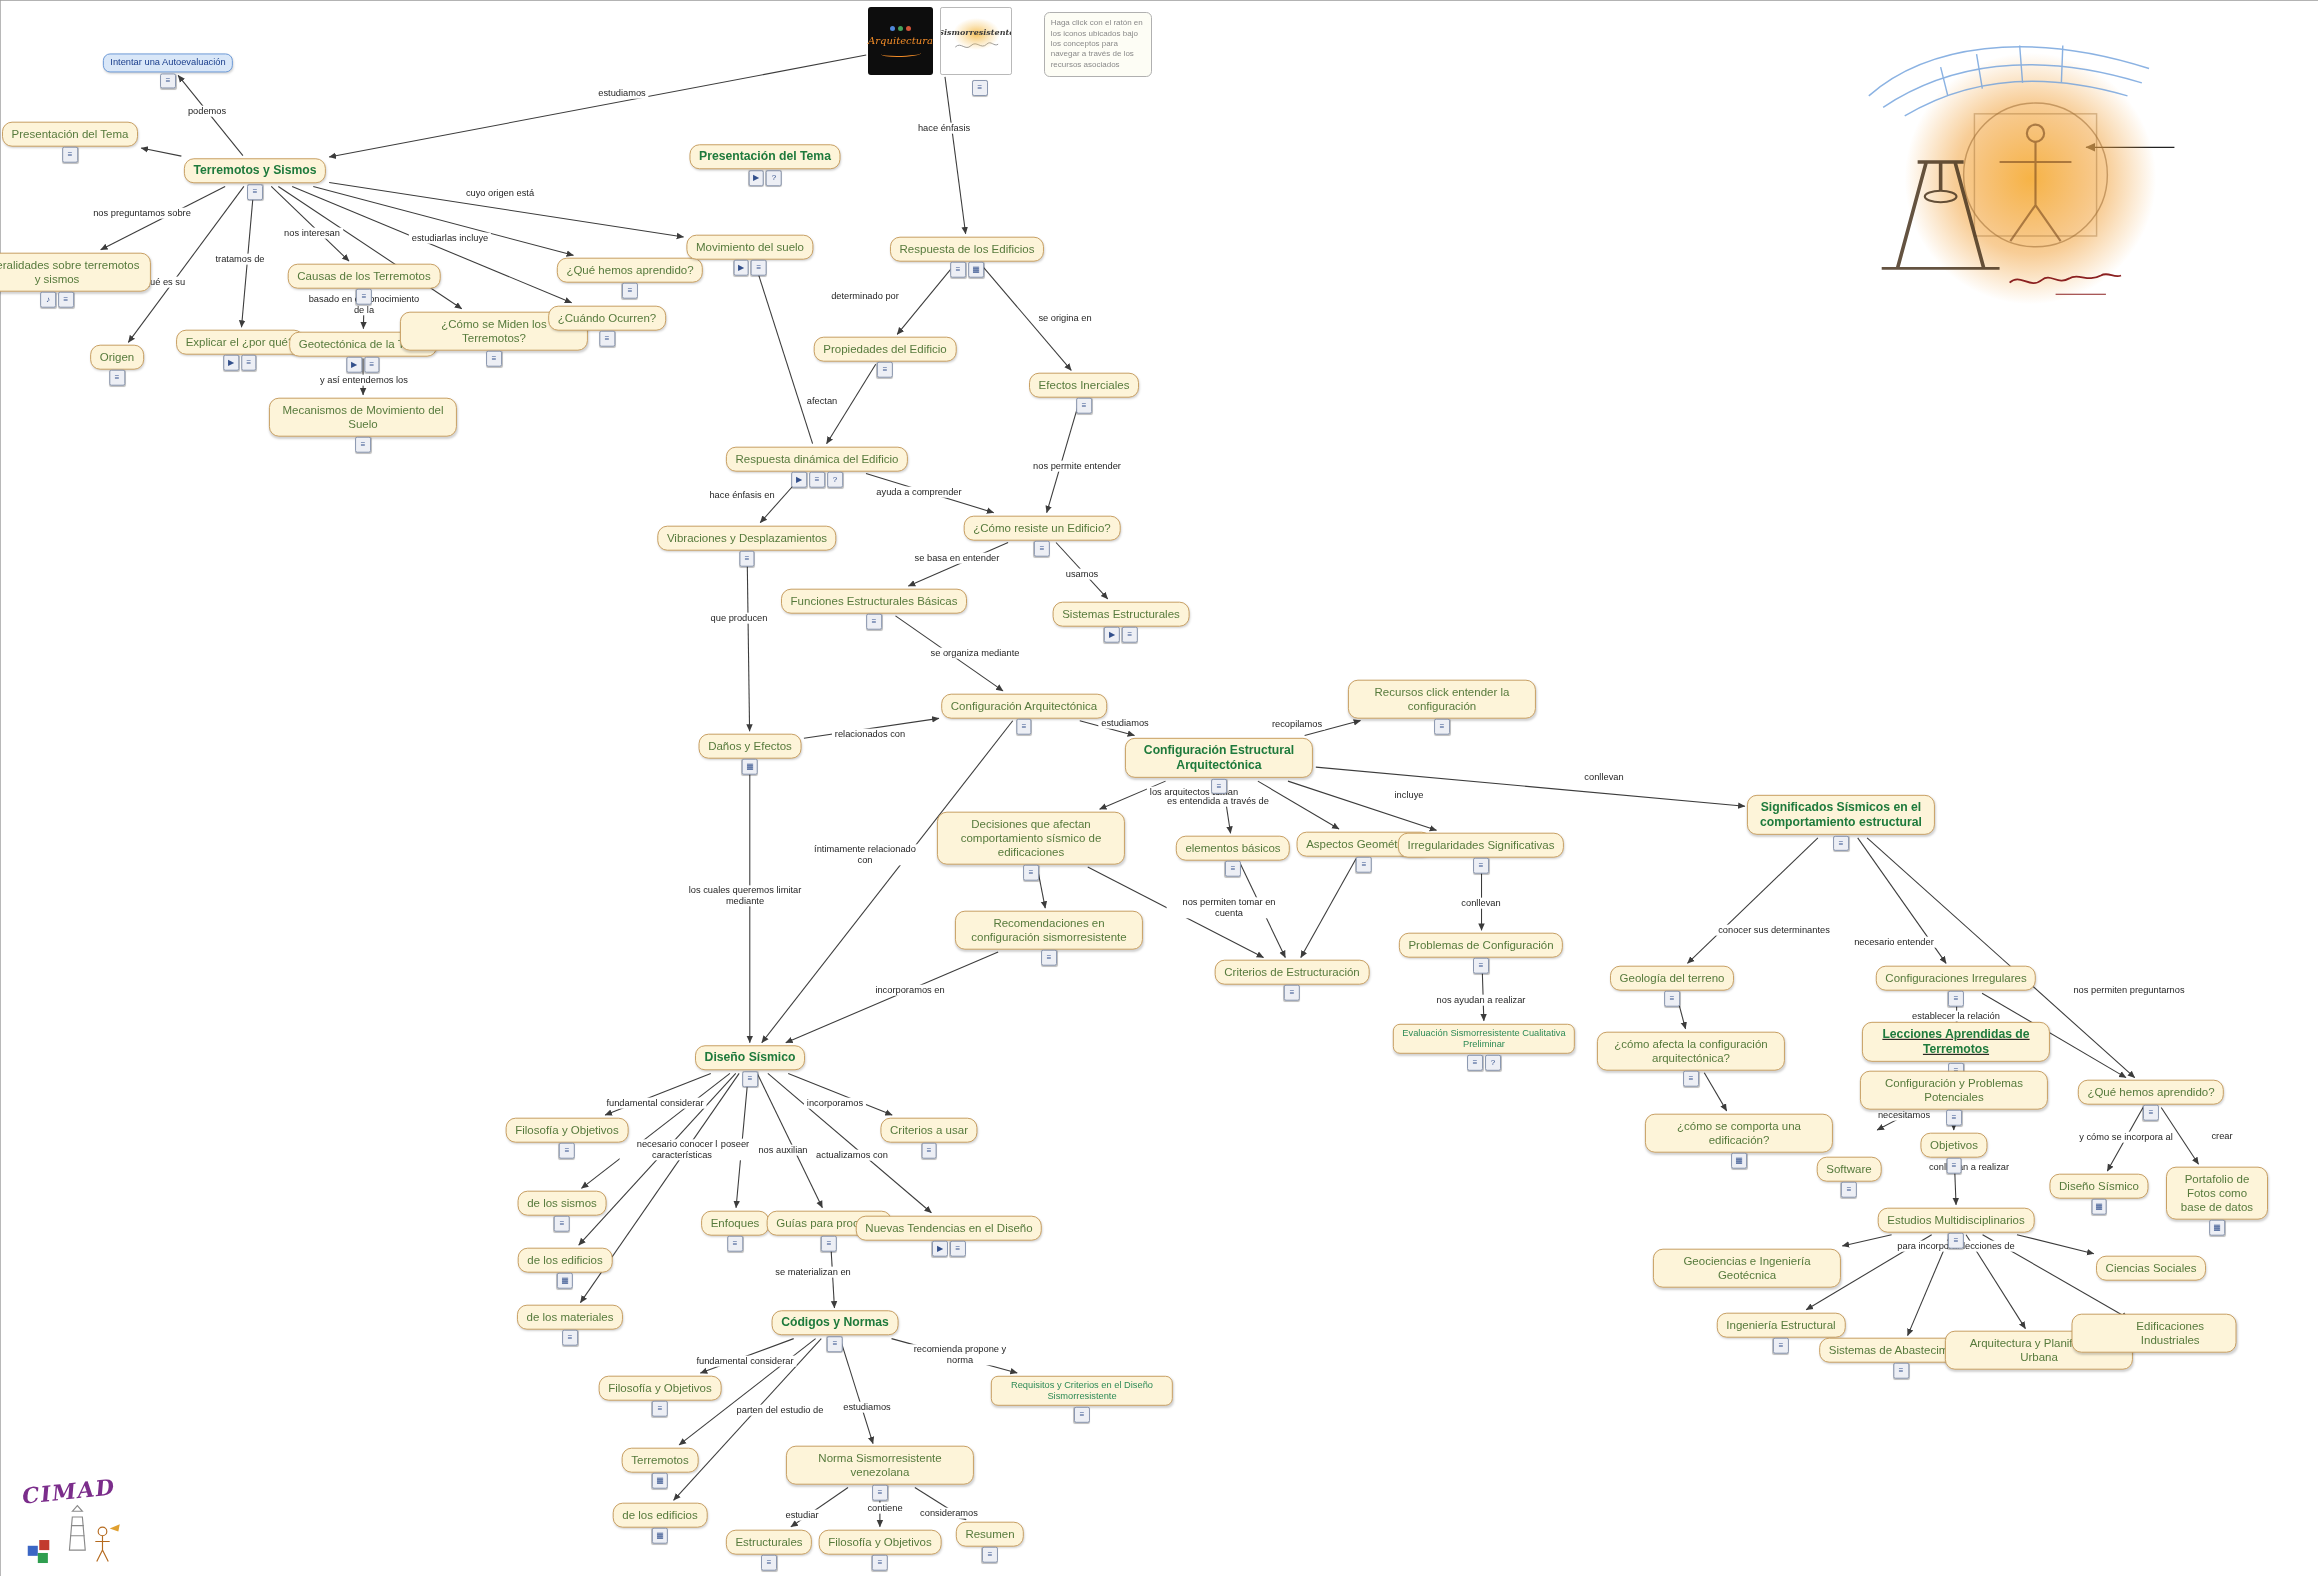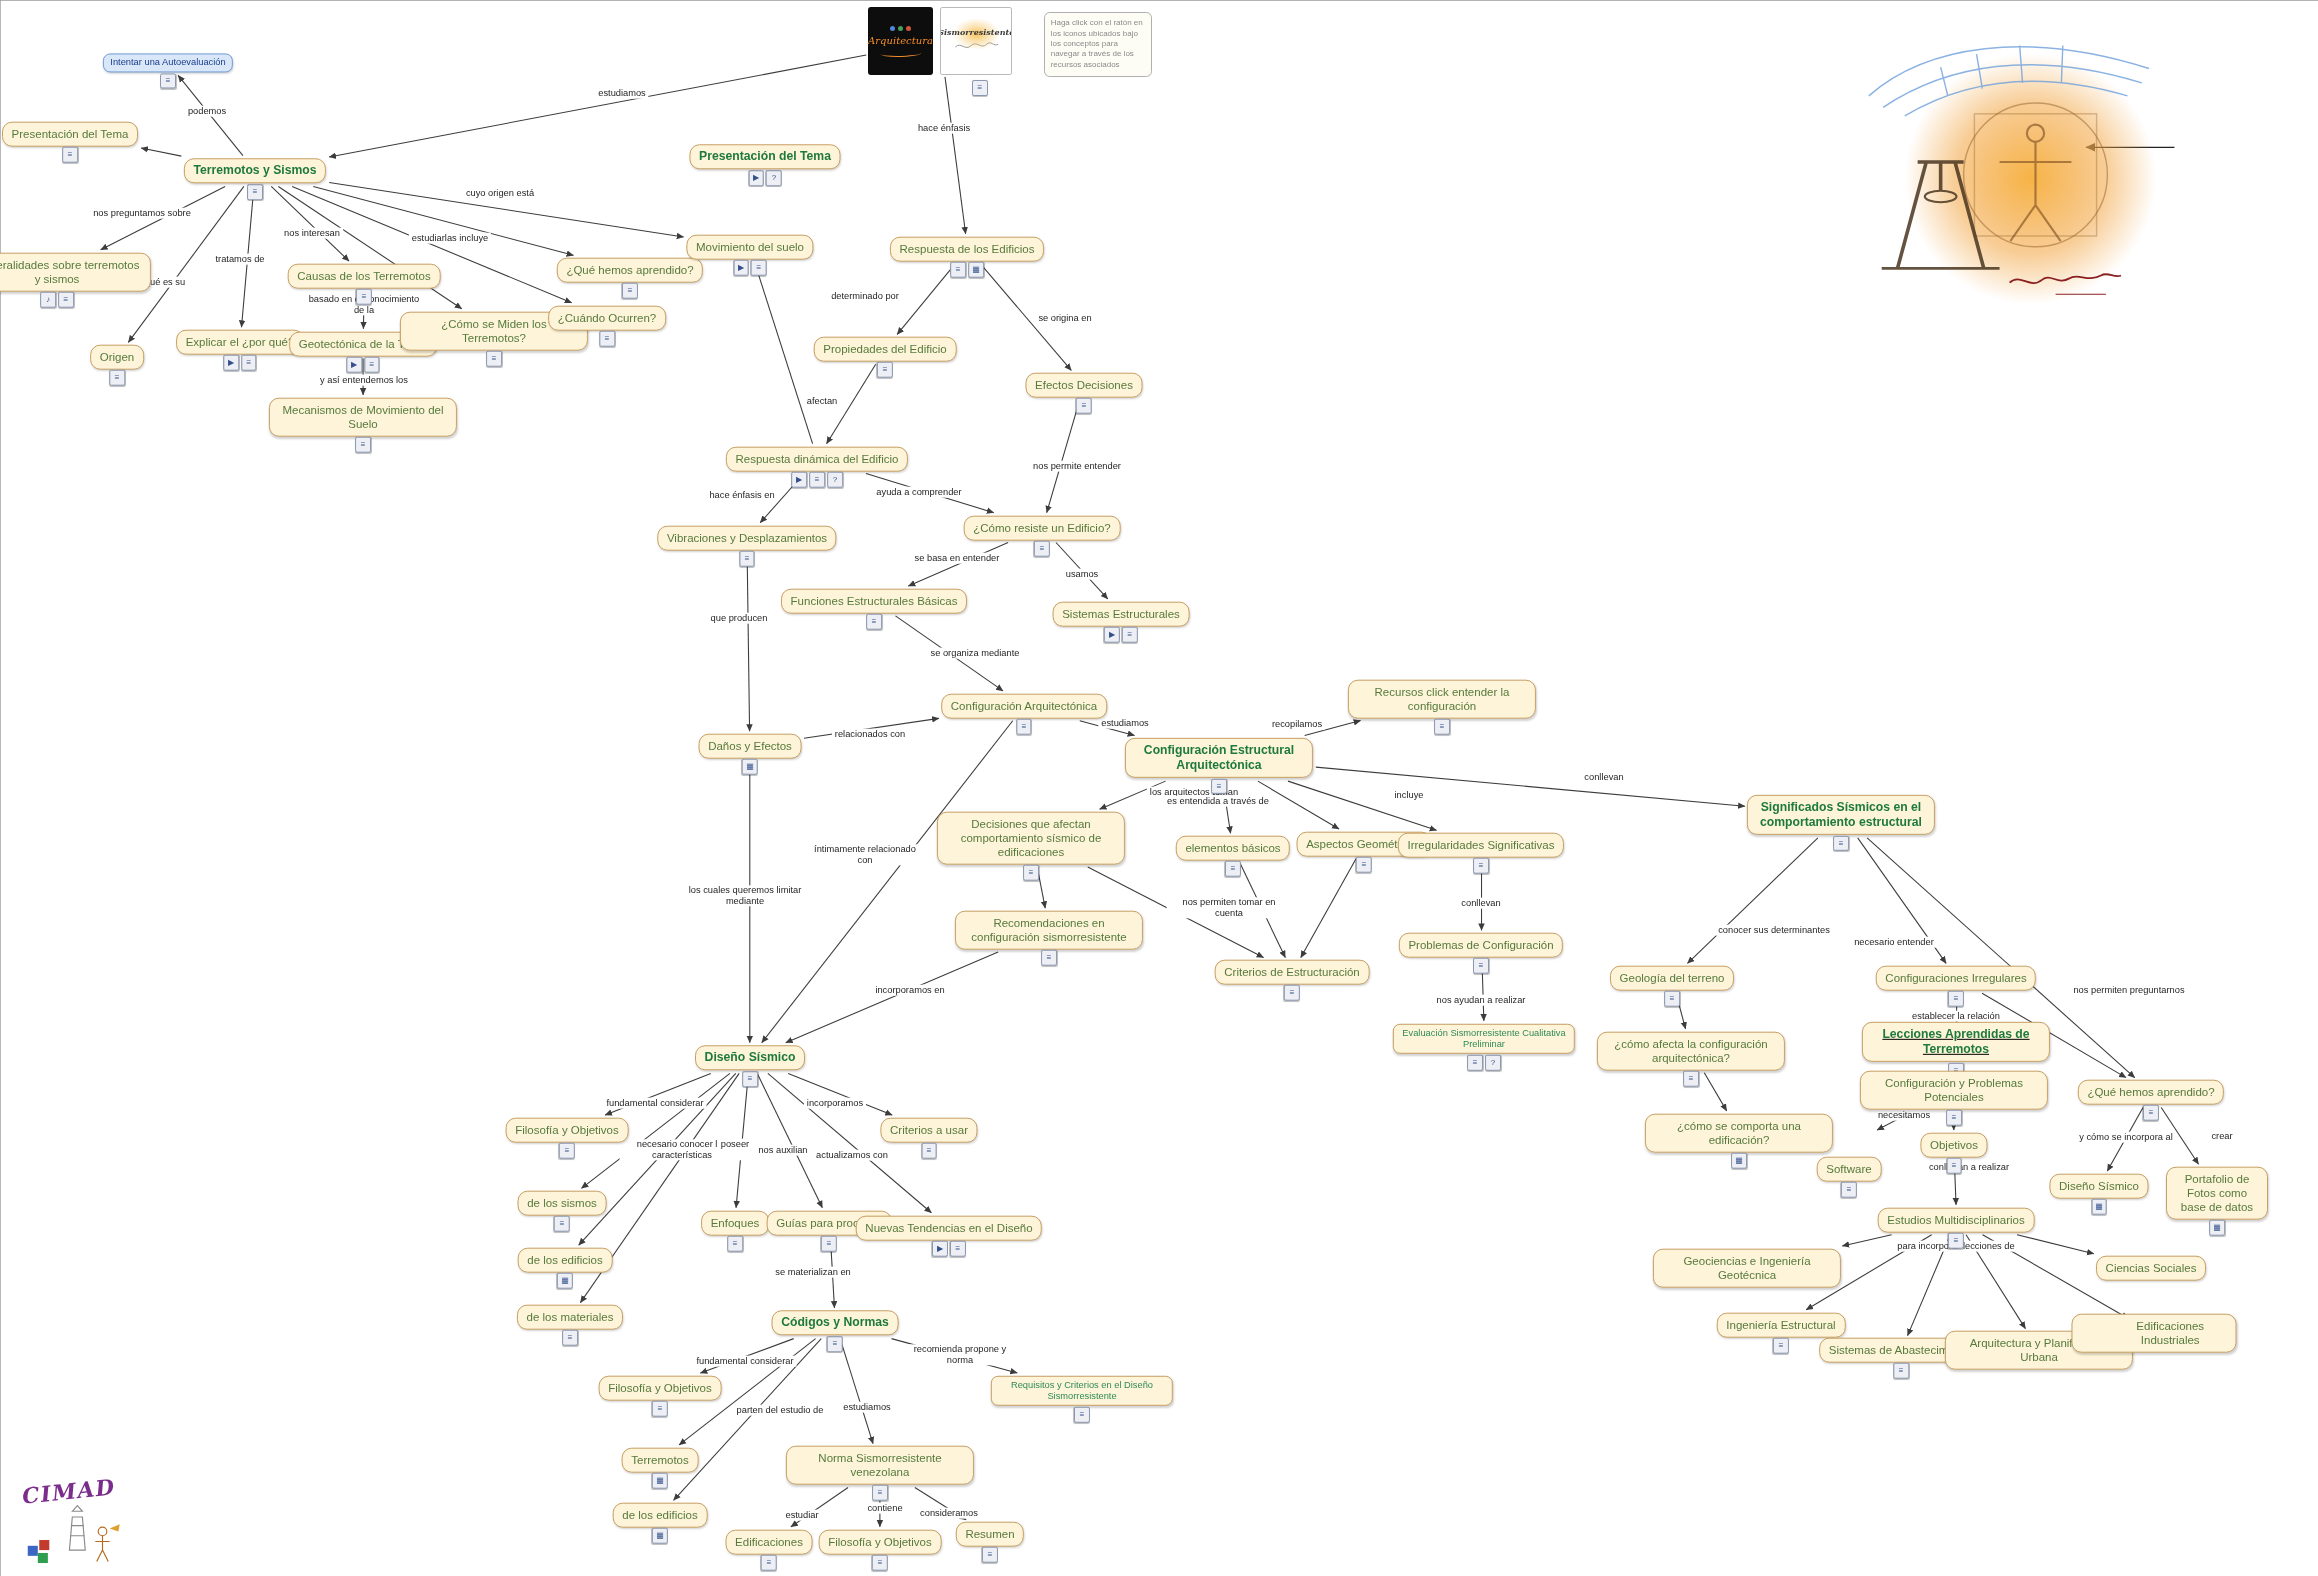--- a/index.html
+++ b/index.html
@@ -321,21 +321,21 @@
         <span class="ric">▦</span>
       </div>
     </div>
     <div class="node regular" style="left: 885px; top: 349px;">
       <span class="nlabel">Propiedades del Edificio</span>
       <div class="icons">
         <span class="ric">≡</span>
       </div>
     </div>
     <div class="node regular" style="left: 1084px; top: 385px;">
-      <span class="nlabel">Efectos Decisiones</span>
+      <span class="nlabel">Efectos Inerciales</span>
       <div class="icons">
         <span class="ric">≡</span>
       </div>
     </div>
     <div class="node regular" style="left: 817px; top: 459px;">
       <span class="nlabel">Respuesta dinámica del Edificio</span>
       <div class="icons">
         <span class="ric">▶</span>
         <span class="ric">≡</span>
         <span class="ric">?</span>
@@ -626,21 +626,21 @@
         <span class="ric">≡</span>
       </div>
     </div>
     <div class="node regular" style="left: 660px; top: 1515px;">
       <span class="nlabel">de los edificios</span>
       <div class="icons">
         <span class="ric">▦</span>
       </div>
     </div>
     <div class="node regular" style="left: 769px; top: 1542px;">
-      <span class="nlabel">Edificaciones</span>
+      <span class="nlabel">Estructurales</span>
       <div class="icons">
         <span class="ric">≡</span>
       </div>
     </div>
     <div class="node regular" style="left: 880px; top: 1542px;">
       <span class="nlabel">Filosofía y Objetivos</span>
       <div class="icons">
         <span class="ric">≡</span>
       </div>
     </div>

